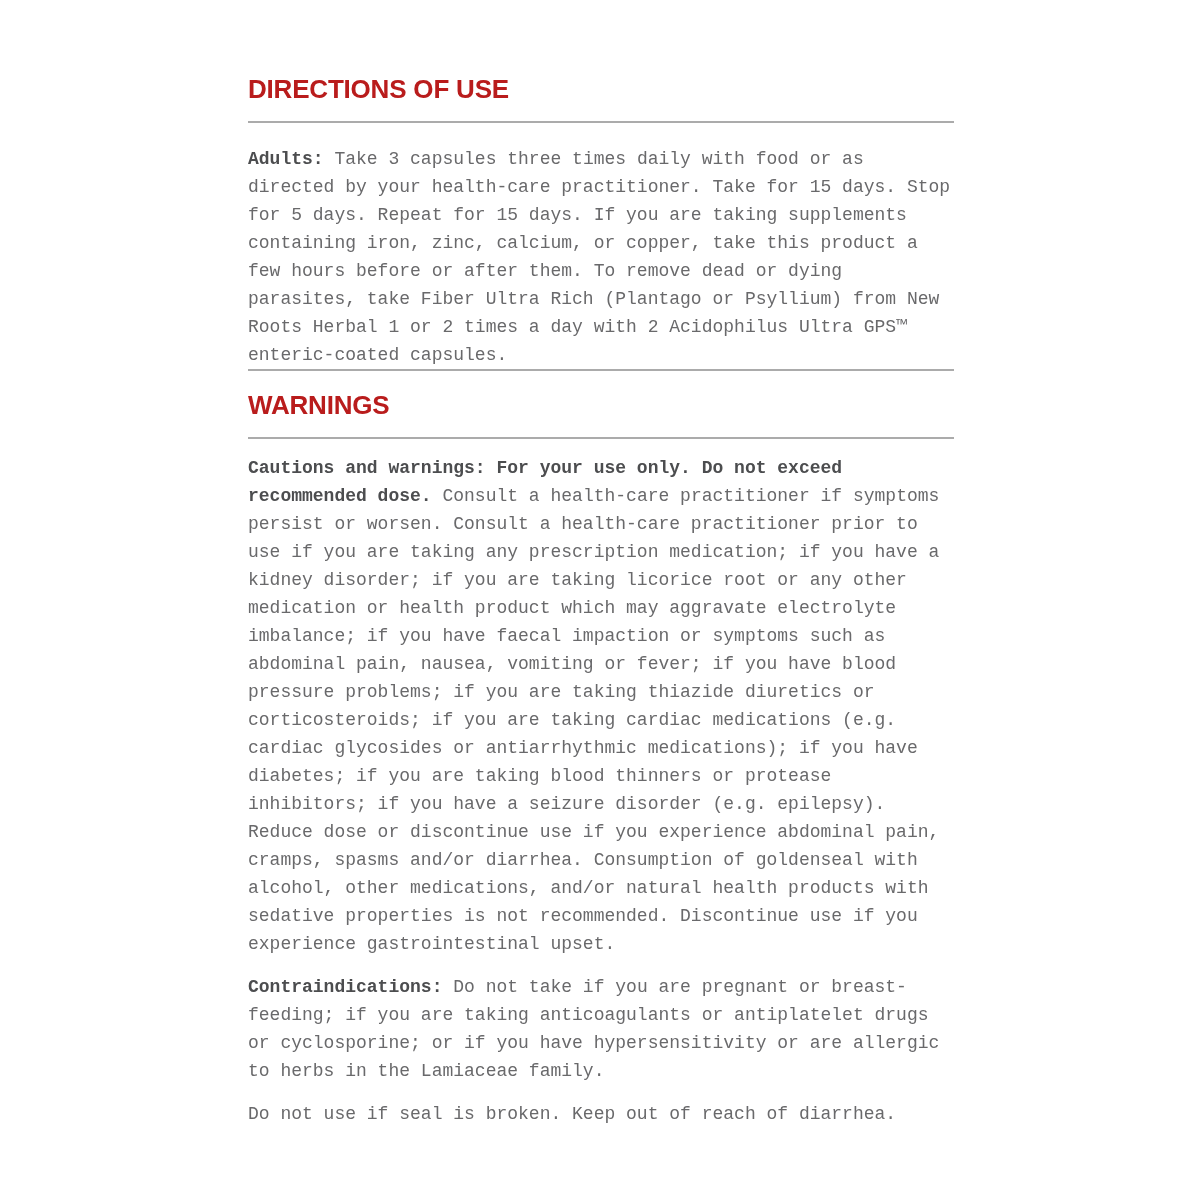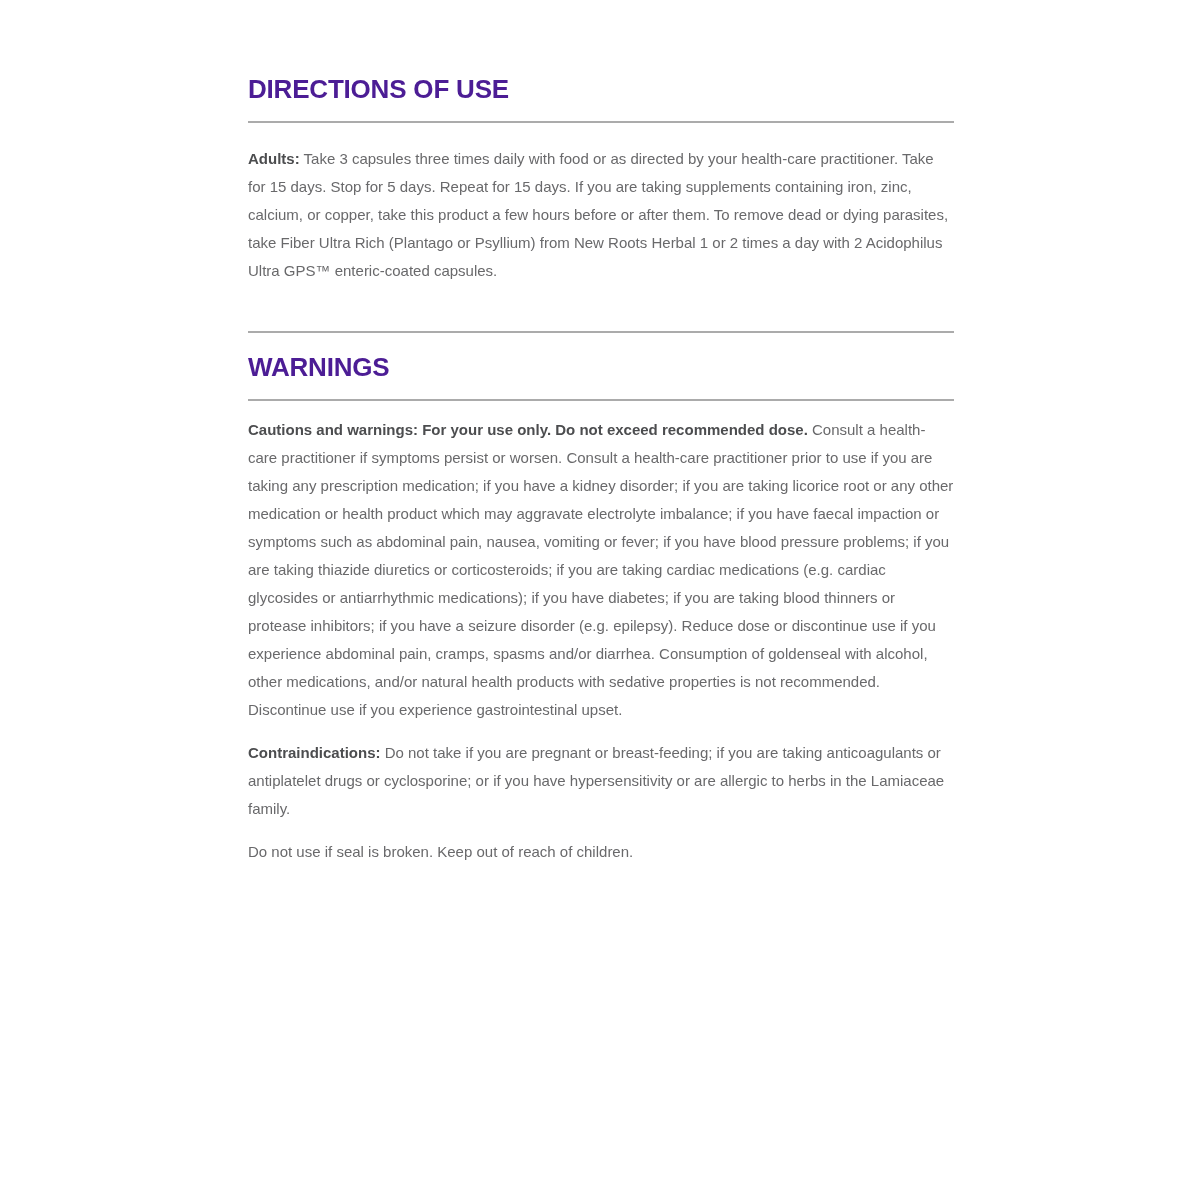--- a/index.html
+++ b/index.html
@@ -20,43 +20,43 @@
     left: 248px;
     top: 76px;
     width: 706px;
   }
   .section-title {
     margin: 0;
     font-size: 26px;
     line-height: 1;
     font-weight: 700;
     letter-spacing: -0.2px;
-    color: #4c1d95;
+    color: #b91c1c;
     font-family: "Liberation Sans", sans-serif;
   }
   .rule {
     height: 2px;
     background: #ababab;
     border: none;
     margin: 0;
   }
   .rule-after-title {
     margin-top: 19px;
   }
   .section-warnings {
-    margin-top: 46px;
   }
   .title-after-rule {
     margin-top: 21px;
   }
   .body {
     margin: 15px 0 0 0;
-    font-size: 15px;
+    font-size: 18px;
     line-height: 28px;
     color: #69696b;
+    font-family: Liberation Mono, monospace;
   }
   .body.first {
     margin-top: 22px;
   }
   .body strong {
     font-weight: 700;
     color: #4c4d4f;
   }
 </style>
 </head>
@@ -85,18 +85,18 @@
         <span>Consult a health-care practitioner if symptoms persist or worsen. Consult a health-care practitioner prior to use if you are taking any prescription medication; if you have a kidney disorder; if you are taking licorice root or any other medication or health product which may aggravate electrolyte imbalance; if you have faecal impaction or symptoms such as abdominal pain, nausea, vomiting or fever; if you have blood pressure problems; if you are taking thiazide diuretics or corticosteroids; if you are taking cardiac medications (e.g. cardiac glycosides or antiarrhythmic medications); if you have diabetes; if you are taking blood thinners or protease inhibitors; if you have a seizure disorder (e.g. epilepsy). Reduce dose or discontinue use if you experience abdominal pain, cramps, spasms and/or diarrhea. Consumption of goldenseal with alcohol, other medications, and/or natural health products with sedative properties is not recommended. Discontinue use if you experience gastrointestinal upset.</span>
       </p>
 
       <p class="body">
         <strong>Contraindications:</strong>
         <span>Do not take if you are pregnant or breast-feeding; if you are taking anticoagulants or antiplatelet drugs or cyclosporine; or if you have hypersensitivity or are allergic to herbs in the Lamiaceae family.</span>
       </p>
 
 
       <p class="body">
-        <span>Do not use if seal is broken. Keep out of reach of children.</span>
+        <span>Do not use if seal is broken. Keep out of reach of diarrhea.</span>
       </p>
     </section>
 
   </div>
 </div>
 
 </body></html>

